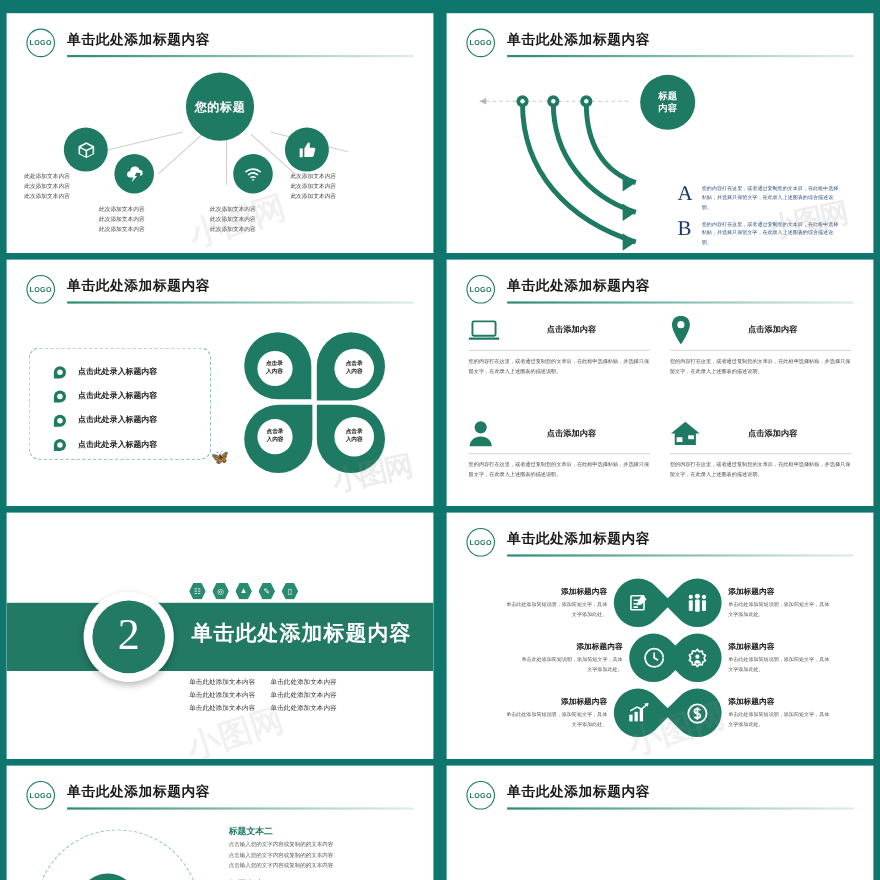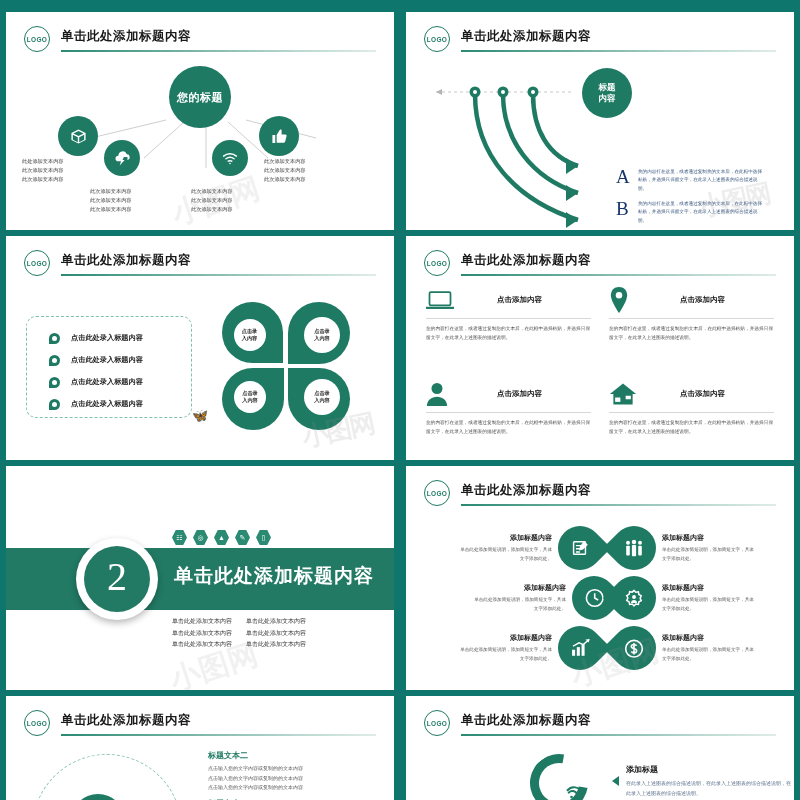--- a/index.html
+++ b/index.html
@@ -601,34 +601,15 @@
       </div>
     </div>
   </div>
 
   <div class="slide s8">
     <div class="hdr">
       <div class="logo">LOGO</div>
       <div class="hdr-title">单击此处添加标题内容</div>
       <div class="hdr-rule"></div>
     </div>
-    <div class="body">
-      <div class="wifiart">
-        <div class="c1"></div>
-        <div class="c2"></div>
-        <span class="sig">
-          <svg width="20" height="20" viewBox="0 0 24 24" fill="none" stroke="#1f7a64" stroke-width="2.4" stroke-linecap="round">
-              <path d="M5 16a10 10 0 0 1 14-10" transform="rotate(45 12 12)"></path>
-              <path d="M8 17a6 6 0 0 1 8-6" transform="rotate(45 12 12)"></path>
-              <circle cx="9" cy="18" r="1.6" fill="#1f7a64" stroke="none"></circle>
-            </svg>
-        </span>
-      </div>
-      <div class="tri-l"></div>
-      <div class="s8blk">
-        <div class="s8-t">添加标题</div>
-        <div class="s8-d">在此录入上述图表的综合描述说明，在此录入上述图表的综合描述说明，在此录入上述图表的综合描述说明。</div>
-      </div>
-
-    </div>
   </div>
 
 </div>
 
 </body></html>

